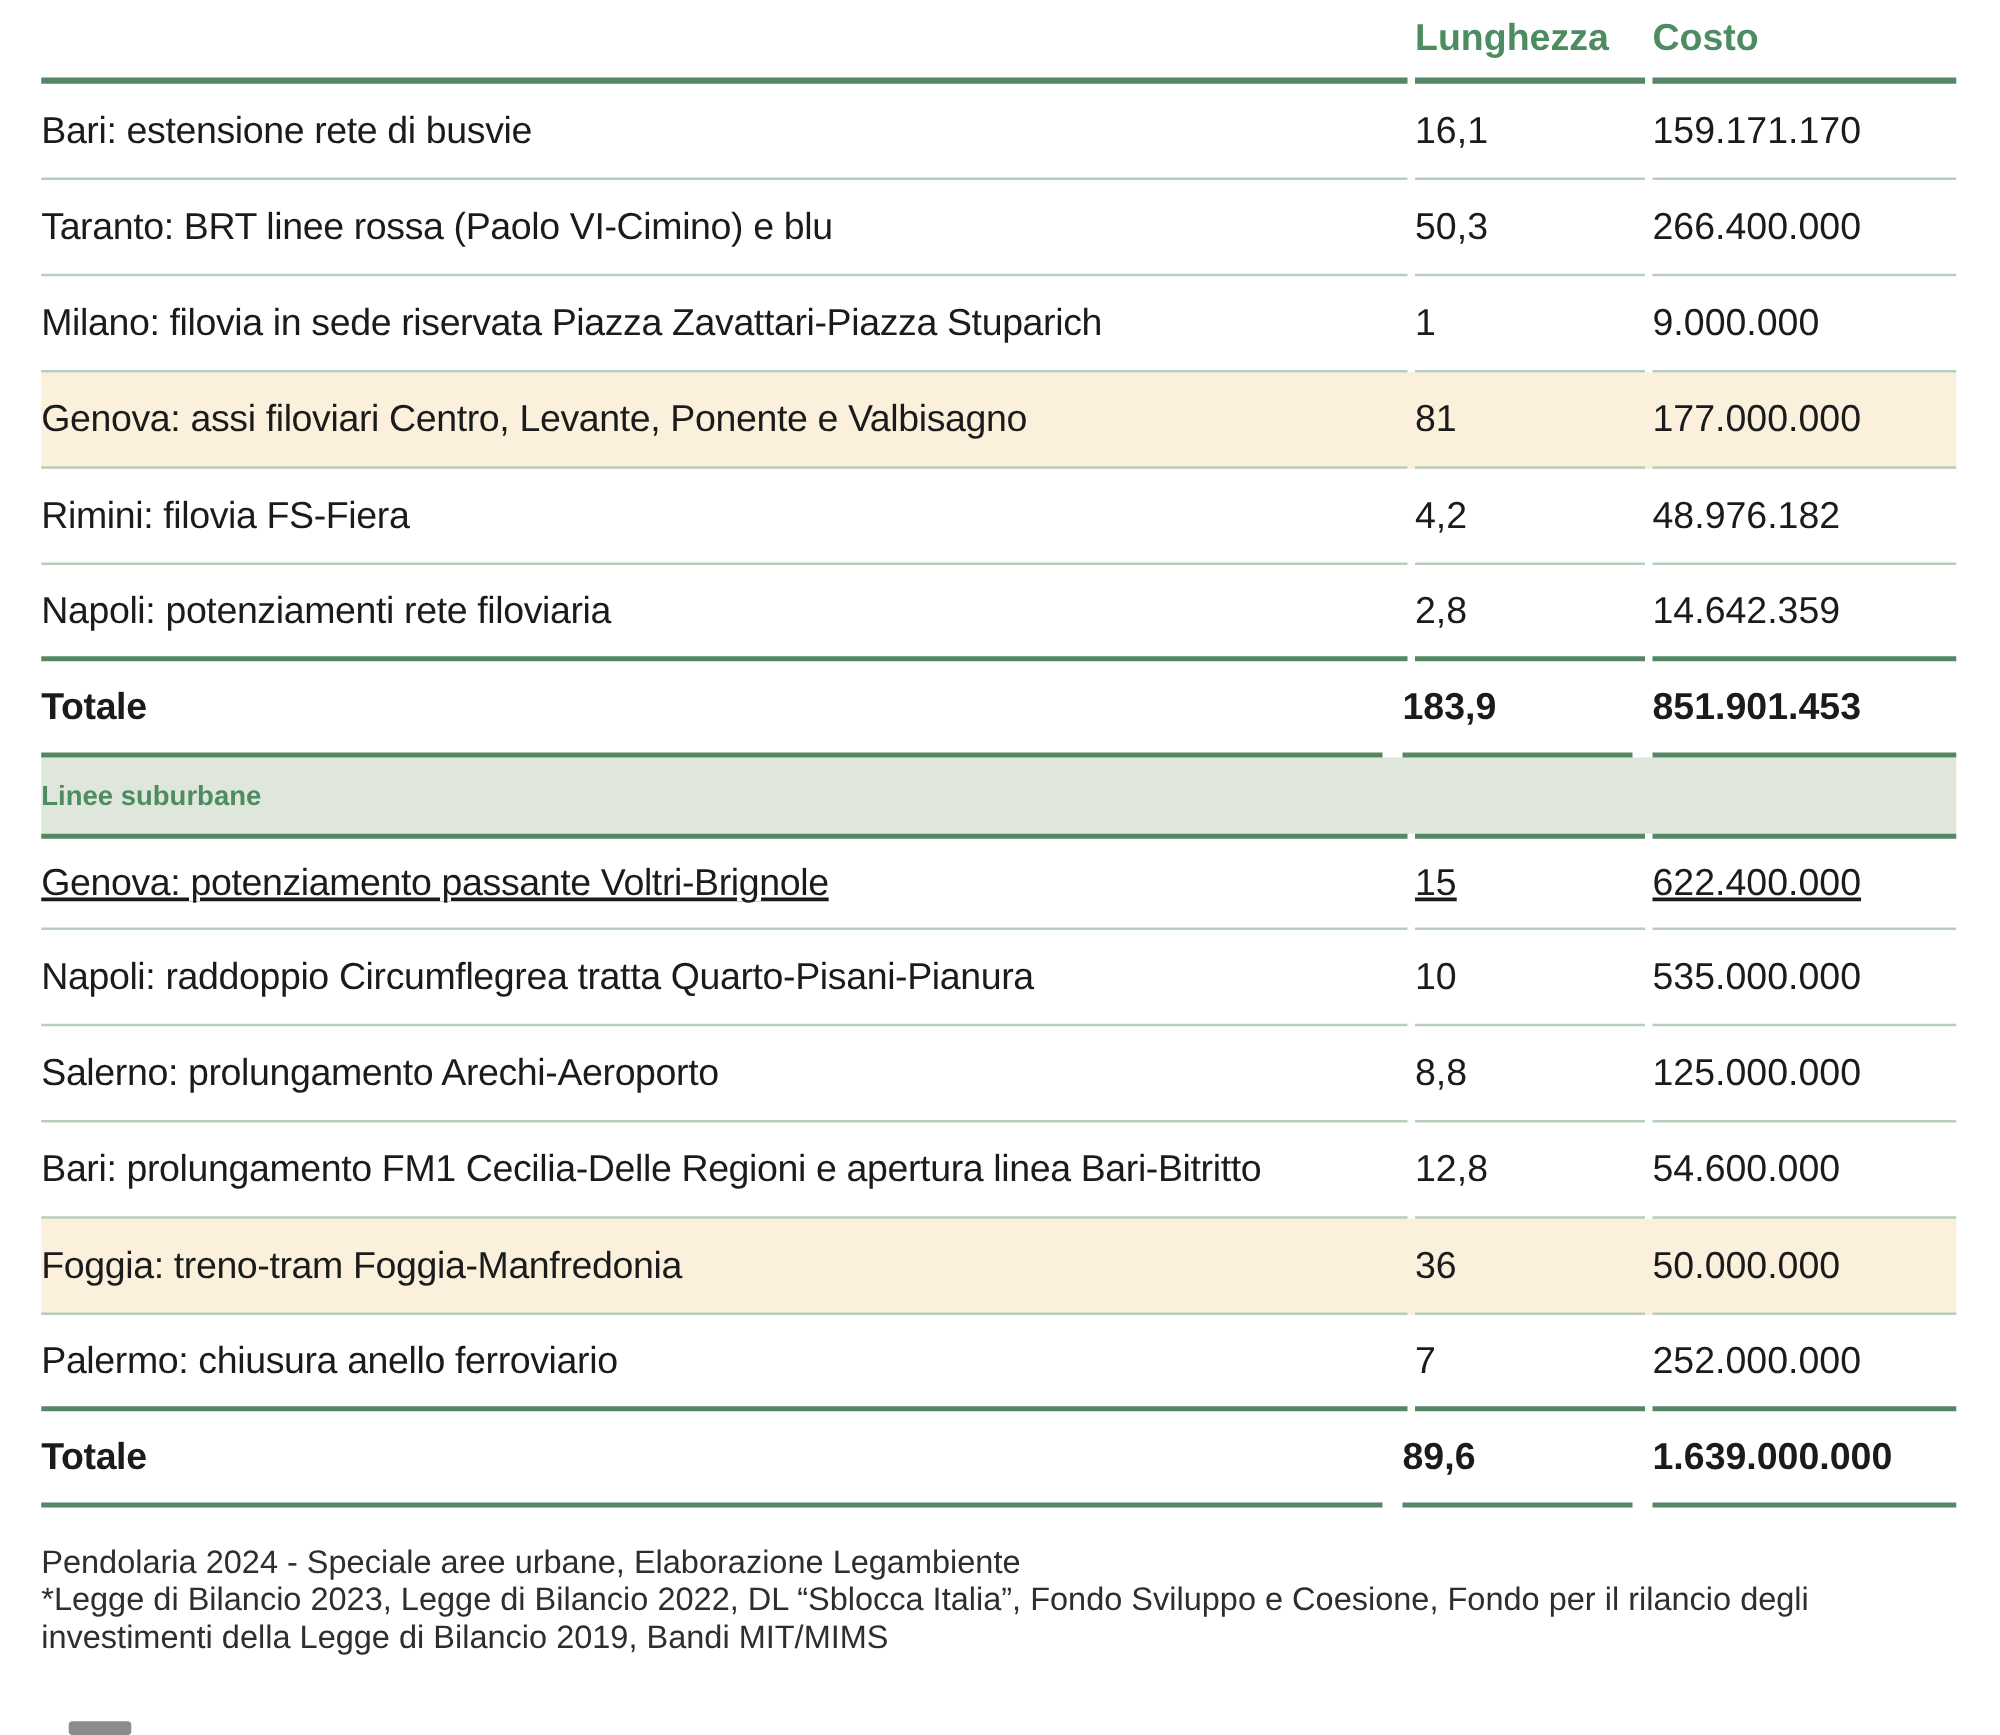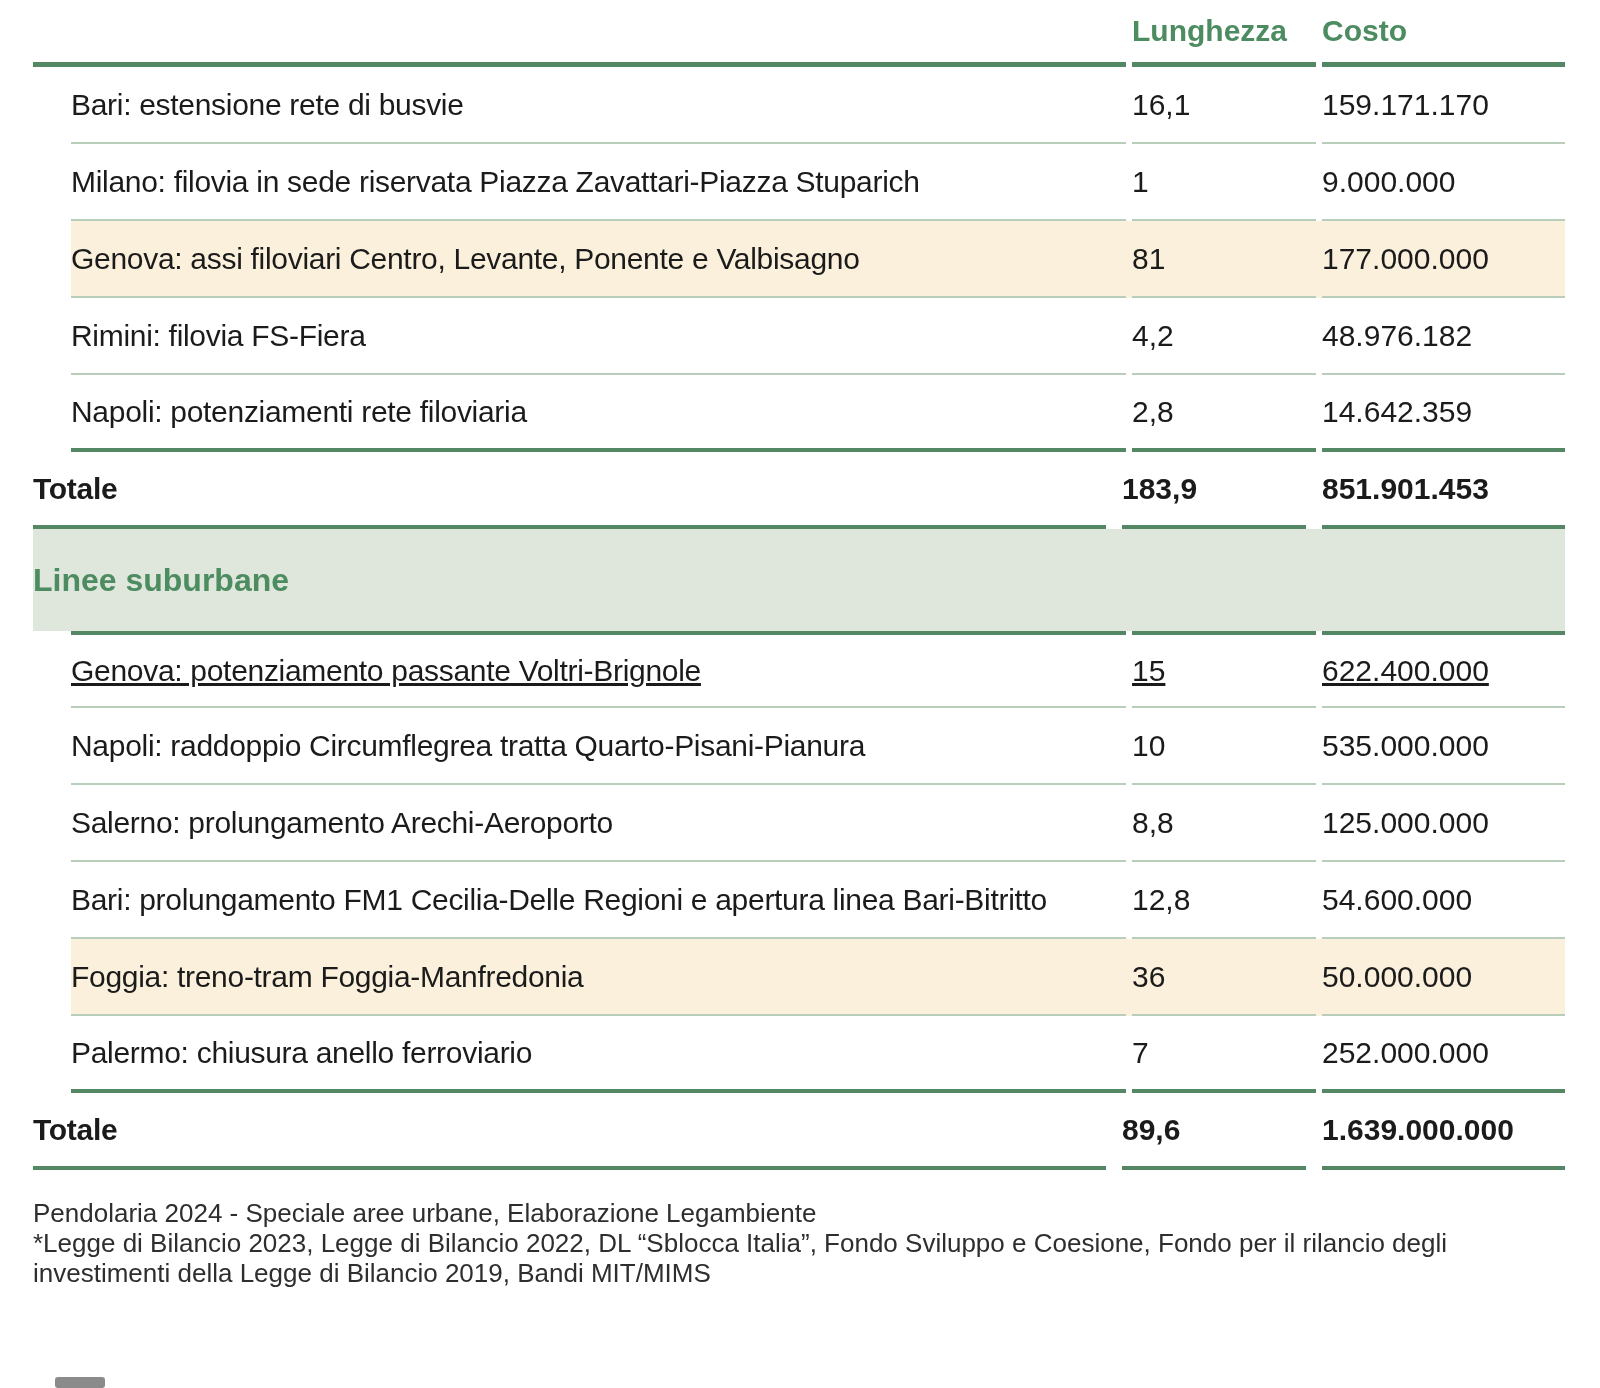--- a/index.html
+++ b/index.html
@@ -21,33 +21,33 @@
   .grid-row{display:grid;grid-template-columns:1fr 184px 243px;column-gap:6px;}
   .cell{
     display:flex;align-items:center;font-size:30px;color:var(--text);
     height:100%;padding:0 2px 0 0;
   }
   .c1{letter-spacing:-0.3px;white-space:nowrap;}
   
   .header-row{height:67px;}
   .header-row .cell{border-bottom:5px solid var(--line-thick);font-weight:bold;color:var(--green-text);}
   
-  .row{height:77px;margin-left:38px;}
+  .row{height:77px;}
   .row .cell{border-bottom:2px solid var(--line-thin);}
   .row.highlight{background:var(--cream-bg);}
   #urban-rows .row:last-child .cell{border-bottom:4px solid var(--line-thick);}
   #suburban-rows .row:first-child .cell{border-top:4px solid var(--line-thick);text-decoration:underline;}
   #suburban-rows .row:last-child .cell{border-bottom:4px solid var(--line-thick);}
   
   .total-row{height:77px;font-weight:bold;gap:16px;}
   .total-row .cell{border-bottom:4px solid var(--line-thick);font-weight:bold;}
   
   .section-band{
-    height:102px;background:var(--band-bg);display:flex;align-items:center;
-    font-size:32px;font-weight:bold;color:var(--green-text);
+    height:61px;background:var(--band-bg);display:flex;align-items:center;
+    font-size:22px;font-weight:bold;color:var(--green-text);
   }
   
   .footer{margin-top:28px;font-size:26px;line-height:30px;color:var(--footer-text);}
   .footer .note{margin-top:0;}
   
   .artifact{
     position:absolute;left:55px;top:1377px;width:50px;height:11px;
     background:#6e6e6e;opacity:.8;border-radius:3px;
   }
 </style>
@@ -60,20 +60,25 @@
     <div class="cell c1"></div>
     <div class="cell c2">Lunghezza</div>
     <div class="cell c3">Costo</div>
   </div>
 
   <div id="urban-rows">
       <div class="grid-row row">
     <div class="cell c1">Bari: estensione rete di busvie</div>
     <div class="cell c2">16,1</div>
     <div class="cell c3">159.171.170</div>
+  </div>
+      <div class="grid-row row">
+    <div class="cell c1">Taranto: BRT linee rossa (Paolo VI-Cimino) e blu</div>
+    <div class="cell c2">50,3</div>
+    <div class="cell c3">266.400.000</div>
   </div>
       <div class="grid-row row">
     <div class="cell c1">Milano: filovia in sede riservata Piazza Zavattari-Piazza Stuparich</div>
     <div class="cell c2">1</div>
     <div class="cell c3">9.000.000</div>
   </div>
       <div class="grid-row row highlight">
     <div class="cell c1">Genova: assi filoviari Centro, Levante, Ponente e Valbisagno</div>
     <div class="cell c2">81</div>
     <div class="cell c3">177.000.000</div>

